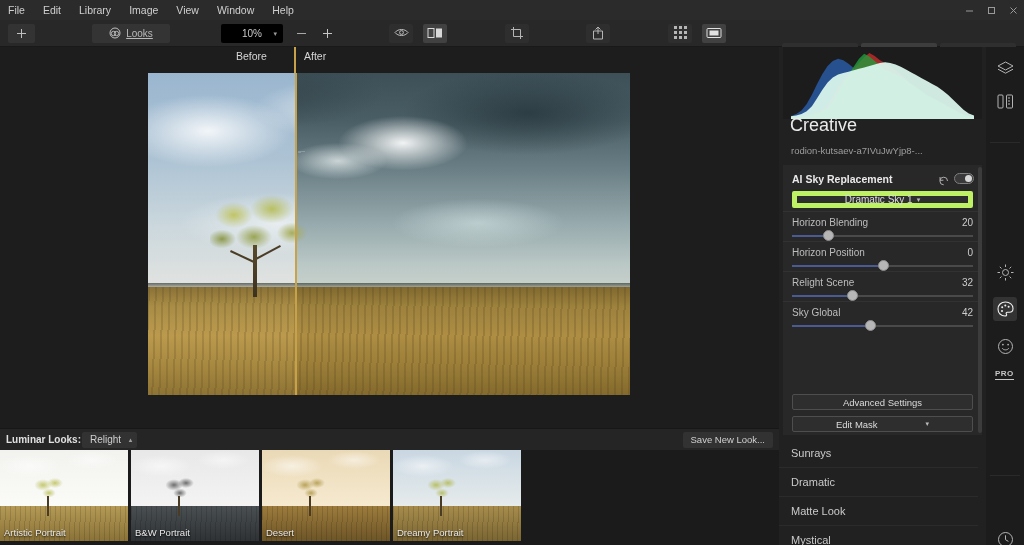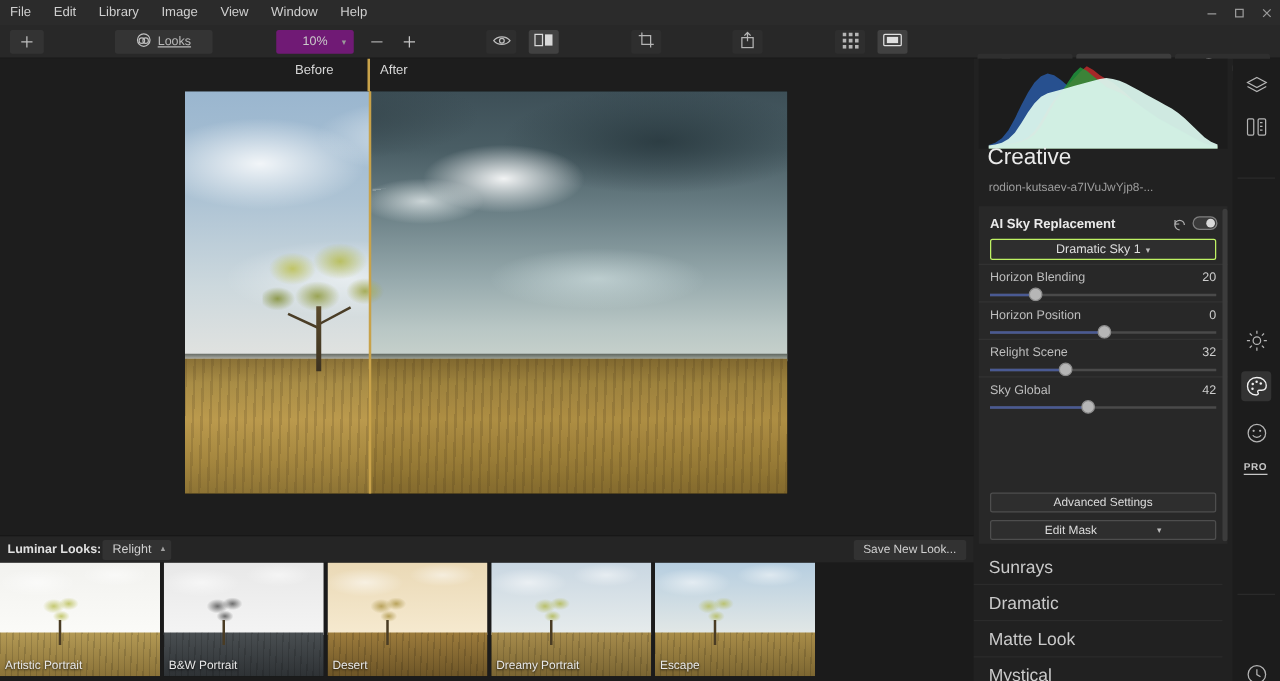--- a/index.html
+++ b/index.html
@@ -39,21 +39,21 @@
     background: #333; display: flex; align-items: center; justify-content: center;
     color: #b9b9b9; font-size: 10px; gap: 5px;
   }
   .tb-btn.flat { background: transparent; }
   .tb-btn.active { background: #414141; }
   .tb-btn.dark { background: #2e2e2e; }
   .plus-btn { left: 8px; width: 27px; }
   .looks-btn { left: 92px; width: 78px; background: #343434; text-decoration: underline; }
   .zoom-sel {
     position: absolute; left: 221px; top: 4px; width: 62px; height: 19px;
-    background: #701a75; border-radius: 2px; display: flex; align-items: center;
+    background: #000000; border-radius: 2px; display: flex; align-items: center;
     justify-content: center; font-size: 10px; color: #cacaca; position: absolute;
   }
   .zoom-sel .caret { position: absolute; right: 6px; font-size: 7px; color: #9a9a9a; }
   .zm-minus { left: 291px; width: 20px; }
   .zm-plus  { left: 317px; width: 20px; }
   .t-eye    { left: 389px; width: 24px; }
   .t-cmp    { left: 423px; width: 24px; }
   .t-crop   { left: 505px; width: 24px; }
   .t-exp    { left: 586px; width: 24px; }
   .t-grid   { left: 668px; width: 24px; }
@@ -221,21 +221,21 @@
   .tool-toggle {
     position: absolute; right: 8px; top: 8px; width: 20px; height: 11px;
     border-radius: 6px; border: 1px solid #7f7f7f; background: #3a3a3a;
   }
   .tool-toggle .knob {
     position: absolute; right: 1px; top: 1px; width: 7px; height: 7px;
     border-radius: 50%; background: #d8d8d8;
   }
   .dropdown {
     position: absolute; left: 9px; top: 26px; width: 181px; height: 17px;
-    border: 1px solid #bef264; border-radius: 2px; background: #2e2e2e;
+    border: 5px solid #bef264; border-radius: 2px; background: #2e2e2e;
     display: flex; align-items: center; justify-content: center;
     font-size: 10px; color: #dedede; gap: 4px;
   }
   .slider { position: absolute; left: 9px; width: 181px; height: 30px; }
   .slider .lab { position: absolute; left: 0; top: 0; font-size: 10px; color: #bdbdbd; }
   .slider .val { position: absolute; right: 0; top: 0; font-size: 10px; color: #cdcdcd; }
   .slider .track {
     position: absolute; left: 0; top: 18px; width: 181px; height: 2px; background: #4a4a4a;
   }
   .slider .fill { position: absolute; left: 0; top: 18px; height: 2px; background: #4a5a93; }
@@ -247,21 +247,21 @@
   .pbtn {
     position: absolute; left: 9px; width: 181px; height: 16px;
     border: 1px solid #4e4e4e; border-radius: 2px; background: #2e2e2e;
     display: flex; align-items: center; justify-content: center;
     font-size: 9.5px; color: #dcdcdc; gap: 4px;
   }
   .list-item {
     position: absolute; left: 0; width: 199px; height: 29px;
     border-bottom: 1px solid #2b2b2b; display: flex; align-items: center;
   }
-  .list-item span { padding-left: 12px; font-size: 14px; color: #cacaca; }
+  .list-item span { padding-left: 12px; font-size: 11px; color: #cacaca; }
   .vscroll {
     position: absolute; left: 199px; top: 120px; width: 4px; height: 266px;
     background: #3c3c3c; border-radius: 2px;
   }
 
   
   .rail {
     position: absolute; left: 986px; top: 47px; width: 38px; height: 498px;
     background: #1c1c1c;
   }
@@ -512,29 +512,20 @@
         <div class="tlabel">Desert</div>
       </div>
       <div class="thumb">
         <div class="tsky" style="background: radial-gradient(44px 16px at 30px 16px, rgba(255, 255, 255, 0.55), rgba(255, 255, 255, 0) 70%), radial-gradient(38px 13px at 92px 10px, rgba(255, 255, 255, 0.5), rgba(255, 255, 255, 0) 70%), linear-gradient(rgb(201, 215, 226), rgb(231, 236, 236));"></div>
         <div class="tgrd" style="background: repeating-linear-gradient(92deg, rgba(0, 0, 0, 0.13) 0px, rgba(0, 0, 0, 0.13) 1px, rgba(0, 0, 0, 0) 1px, rgba(0, 0, 0, 0) 5px), linear-gradient(rgb(167, 140, 76), rgb(122, 101, 50));"></div>
         <div class="ttree">
           <div class="tc" style="background: radial-gradient(12px 8px at 11px 9px, rgb(185, 192, 106), rgba(0, 0, 0, 0) 72%), radial-gradient(11px 7px at 23px 7px, rgb(185, 192, 106), rgba(0, 0, 0, 0) 72%), radial-gradient(9px 6px at 17px 17px, rgb(185, 192, 106), rgba(0, 0, 0, 0) 75%);"></div>
           <div class="tt" style="background: rgb(74, 60, 36);"></div>
         </div>
         <div class="tlabel">Dreamy Portrait</div>
-      </div>
-      <div class="thumb">
-        <div class="tsky" style="background: radial-gradient(44px 16px at 30px 16px, rgba(255, 255, 255, 0.55), rgba(255, 255, 255, 0) 70%), radial-gradient(38px 13px at 92px 10px, rgba(255, 255, 255, 0.5), rgba(255, 255, 255, 0) 70%), linear-gradient(rgb(182, 206, 224), rgb(227, 232, 230));"></div>
-        <div class="tgrd" style="background: repeating-linear-gradient(92deg, rgba(0, 0, 0, 0.13) 0px, rgba(0, 0, 0, 0.13) 1px, rgba(0, 0, 0, 0) 1px, rgba(0, 0, 0, 0) 5px), linear-gradient(rgb(169, 141, 73), rgb(124, 102, 49));"></div>
-        <div class="ttree">
-          <div class="tc" style="background: radial-gradient(12px 8px at 11px 9px, rgb(186, 194, 114), rgba(0, 0, 0, 0) 72%), radial-gradient(11px 7px at 23px 7px, rgb(186, 194, 114), rgba(0, 0, 0, 0) 72%), radial-gradient(9px 6px at 17px 17px, rgb(186, 194, 114), rgba(0, 0, 0, 0) 75%);"></div>
-          <div class="tt" style="background: rgb(74, 60, 36);"></div>
-        </div>
-        <div class="tlabel">Escape</div>
       </div>
     </div>
 
   <div class="rightpanel">
     <div class="histogram">
       <svg id="histo-svg" width="199" height="72" viewBox="0 0 199 72" preserveAspectRatio="none">
           <path d="M 8 72 L 8.0 68.9 L 13.2 67.1 L 18.5 63.5 L 23.7 57.1 L 28.9 47.7 L 34.1 36.9 L 39.4 26.9 L 44.6 18.9 L 49.8 13.9 L 55.1 11.8 L 60.3 13.2 L 65.5 16.8 L 70.7 21.1 L 76.0 26.1 L 81.2 31.2 L 86.4 35.5 L 91.7 39.1 L 96.9 42.0 L 102.1 44.8 L 107.3 47.7 L 112.6 50.6 L 117.8 53.5 L 123.0 55.6 L 128.3 57.8 L 133.5 59.9 L 138.7 61.4 L 143.9 62.8 L 149.2 64.2 L 154.4 65.7 L 159.6 66.8 L 164.9 67.8 L 170.1 68.6 L 175.3 69.3 L 180.5 69.6 L 185.8 69.6 L 191.0 70.0 L 191 72 Z" fill="#2a5fb0" fill-opacity="0.78"></path>
           <path d="M 8 72 L 8.0 69.6 L 13.2 69.3 L 18.5 68.9 L 23.7 68.2 L 28.9 67.1 L 34.1 65.7 L 39.4 62.8 L 44.6 57.8 L 49.8 49.9 L 55.1 40.5 L 60.3 32.6 L 65.5 26.9 L 70.7 21.8 L 76.0 16.1 L 81.2 10.3 L 86.4 6.0 L 91.7 8.9 L 96.9 13.2 L 102.1 16.1 L 107.3 18.9 L 112.6 23.3 L 117.8 27.6 L 123.0 32.6 L 128.3 36.9 L 133.5 41.2 L 138.7 44.8 L 143.9 48.4 L 149.2 51.3 L 154.4 54.2 L 159.6 57.1 L 164.9 59.9 L 170.1 62.8 L 175.3 65.7 L 180.5 67.8 L 185.8 69.3 L 191.0 69.6 L 191 72 Z" fill="#cc2b2b" fill-opacity="0.78"></path>
           <path d="M 8 72 L 8.0 69.6 L 13.2 69.3 L 18.5 68.9 L 23.7 68.6 L 28.9 67.8 L 34.1 66.4 L 39.4 64.2 L 44.6 60.7 L 49.8 54.2 L 55.1 44.8 L 60.3 35.5 L 65.5 27.6 L 70.7 19.7 L 76.0 11.8 L 81.2 6.7 L 86.4 9.6 L 91.7 13.9 L 96.9 18.2 L 102.1 22.5 L 107.3 24.7 L 112.6 26.9 L 117.8 29.7 L 123.0 33.3 L 128.3 36.9 L 133.5 40.5 L 138.7 44.1 L 143.9 47.7 L 149.2 50.6 L 154.4 53.5 L 159.6 56.3 L 164.9 59.2 L 170.1 62.1 L 175.3 65.0 L 180.5 67.5 L 185.8 68.9 L 191.0 69.6 L 191 72 Z" fill="#1f9e3e" fill-opacity="0.78"></path>
           <path d="M 8 72 L 8.0 69.3 L 13.2 68.6 L 18.5 67.1 L 23.7 64.2 L 28.9 59.2 L 34.1 51.3 L 39.4 42.7 L 44.6 35.5 L 49.8 30.4 L 55.1 27.6 L 60.3 26.1 L 65.5 24.7 L 70.7 23.3 L 76.0 21.8 L 81.2 20.4 L 86.4 18.9 L 91.7 17.5 L 96.9 16.1 L 102.1 15.3 L 107.3 16.1 L 112.6 17.5 L 117.8 19.7 L 123.0 22.5 L 128.3 25.4 L 133.5 28.3 L 138.7 31.2 L 143.9 34.0 L 149.2 36.9 L 154.4 39.8 L 159.6 43.4 L 164.9 47.7 L 170.1 52.7 L 175.3 57.8 L 180.5 62.8 L 185.8 66.4 L 191.0 68.6 L 191 72 Z" fill="#d9f4ec" fill-opacity="0.95"></path>

